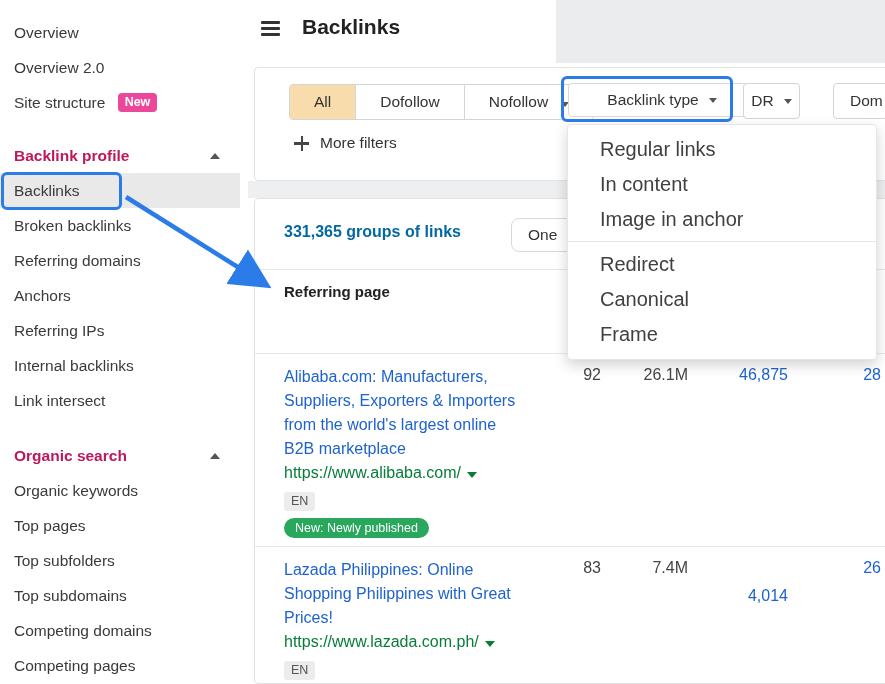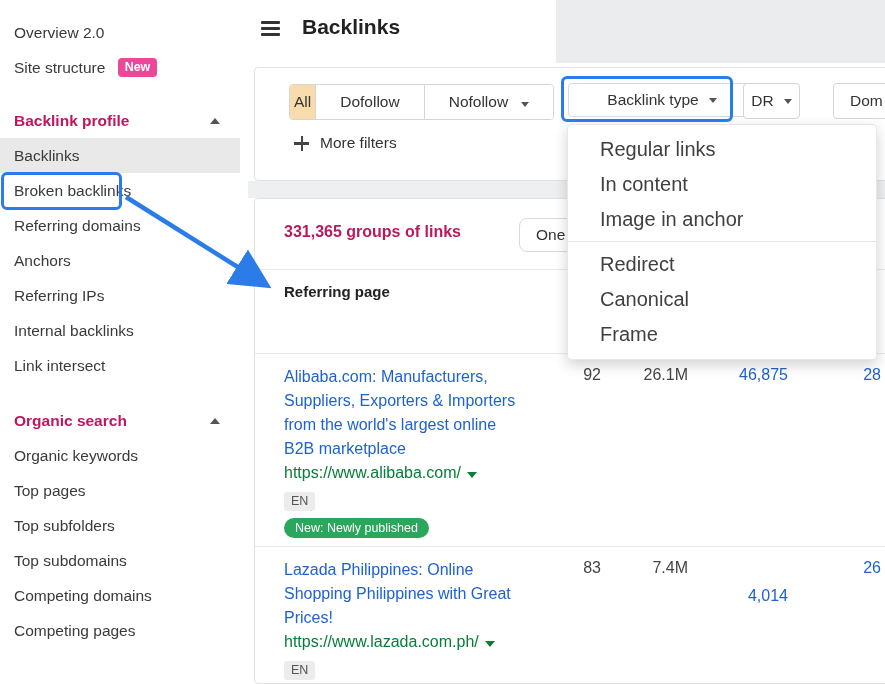--- a/index.html
+++ b/index.html
@@ -26,38 +26,38 @@
   #hamburger div { height:2.5px; background:#333; margin-bottom:3.5px; border-radius:1px; }
   #page-title { left:302px; top:15px; font-size:21px; font-weight:bold; color:#222; z-index:3; }
   
   .card { background:#fff; border:1px solid #e2e2e2; border-radius:4px; z-index:2; }
   #card-filters { left:254px; top:67px; width:646px; height:114px; }
   #card-table   { left:254px; top:198px; width:646px; height:486px; }
   
   .seg-group { left:34px; top:16px; height:36px; display:flex; border:1px solid #d5d5d5; border-radius:4px; overflow:hidden; }
   .seg { padding:0 24px; line-height:34px; font-size:15.5px; background:#fff; border-right:1px solid #d5d5d5; cursor:pointer; }
   .seg:last-child { border-right:none; }
-  .seg.on { background:#f8dcab; padding:0 4px; }
+  .seg.on { background:#f8dcab; padding:0 24px; }
   .seg .cdown { margin-left:9px; }
   .btn { background:#fff; border:1px solid #d5d5d5; border-radius:4px; font-size:15.5px; color:#333;
     display:flex; align-items:center; justify-content:center; cursor:pointer; }
   #btn-backlink-type { left:313px; top:15px; width:188px; height:34px; border-color:#d9d9d9; }
   #btn-dr  { left:488px; top:15px; width:57px;  height:36px; }
   #btn-dom { left:578px; top:15px; width:74px;  height:36px; justify-content:flex-start; padding-left:16px; }
   .cdown { display:inline-block; width:0; height:0; border-left:4.5px solid transparent;
     border-right:4.5px solid transparent; border-top:5.5px solid #555; margin-left:10px; }
   #more-filters { left:39px; top:64px; height:22px; display:flex; align-items:center; font-size:15.5px;
     color:#333; cursor:pointer; }
   .plus-icon { position:relative; width:15px; height:15px; margin-right:11px; display:inline-block; }
   .plus-icon::before, .plus-icon::after { content:""; position:absolute; background:#444; }
   .plus-icon::before { left:6.5px; top:0; width:2.5px; height:15px; }
   .plus-icon::after  { left:0; top:6.5px; width:15px; height:2.5px; }
   
-  #summary { left:29px; top:20px; font-size:16px; font-weight:bold; color:#be185d; line-height:26px; }
-  #one-btn { left:264px; top:19px; width:92px; height:34px; border-radius:8px; border:1px solid #d9d9d9;
+  #summary { left:29px; top:20px; font-size:16px; font-weight:bold; color:#0369a1; line-height:26px; }
+  #one-btn { left:256px; top:19px; width:92px; height:34px; border-radius:8px; border:1px solid #d9d9d9;
     background:#fff; font-size:15.5px; color:#333; text-align:left; padding-left:16px; line-height:32px; cursor:pointer; }
   .hdiv { left:0; right:0; height:0; border-top:1px solid #e8e8e8; }
   #refpage { left:29px; top:84px; font-size:15px; font-weight:bold; color:#222; }
   .row { width:246px; }
   .row-title { color:#1e62cf; font-size:16px; line-height:24px; cursor:pointer; }
   .row-url { font-size:16px; line-height:24px; color:#067d38; margin-top:0px; white-space:nowrap; cursor:pointer; }
   .row-url b { font-weight:normal; }
   .cdown-green { display:inline-block; width:0; height:0; border-left:5px solid transparent;
     border-right:5px solid transparent; border-top:6px solid #067d38; margin-left:6px; }
   .lang-badge { display:inline-block; background:#ececec; color:#555; font-size:12.5px;
@@ -79,20 +79,21 @@
   #arrow-overlay { left:0; top:0; width:885px; height:684px; z-index:50; pointer-events:none; }
 </style>
 </head>
 <body>
 
 <div class="abs" id="topgray"></div>
 <div class="abs" id="graygap"></div>
 
 <aside class="abs" id="sidebar">
   <ul>
+    <li><span>Overview</span></li>
     <li><span>Overview 2.0</span></li>
     <li>
       <span>Site structure</span>
       <span class="badge-new">New</span>
     </li>
     <li class="hdr mt18">
       <span>Backlink profile</span>
       <span class="caret-up"></span>
     </li>
     <li class="sel"><span>Backlinks</span></li>

